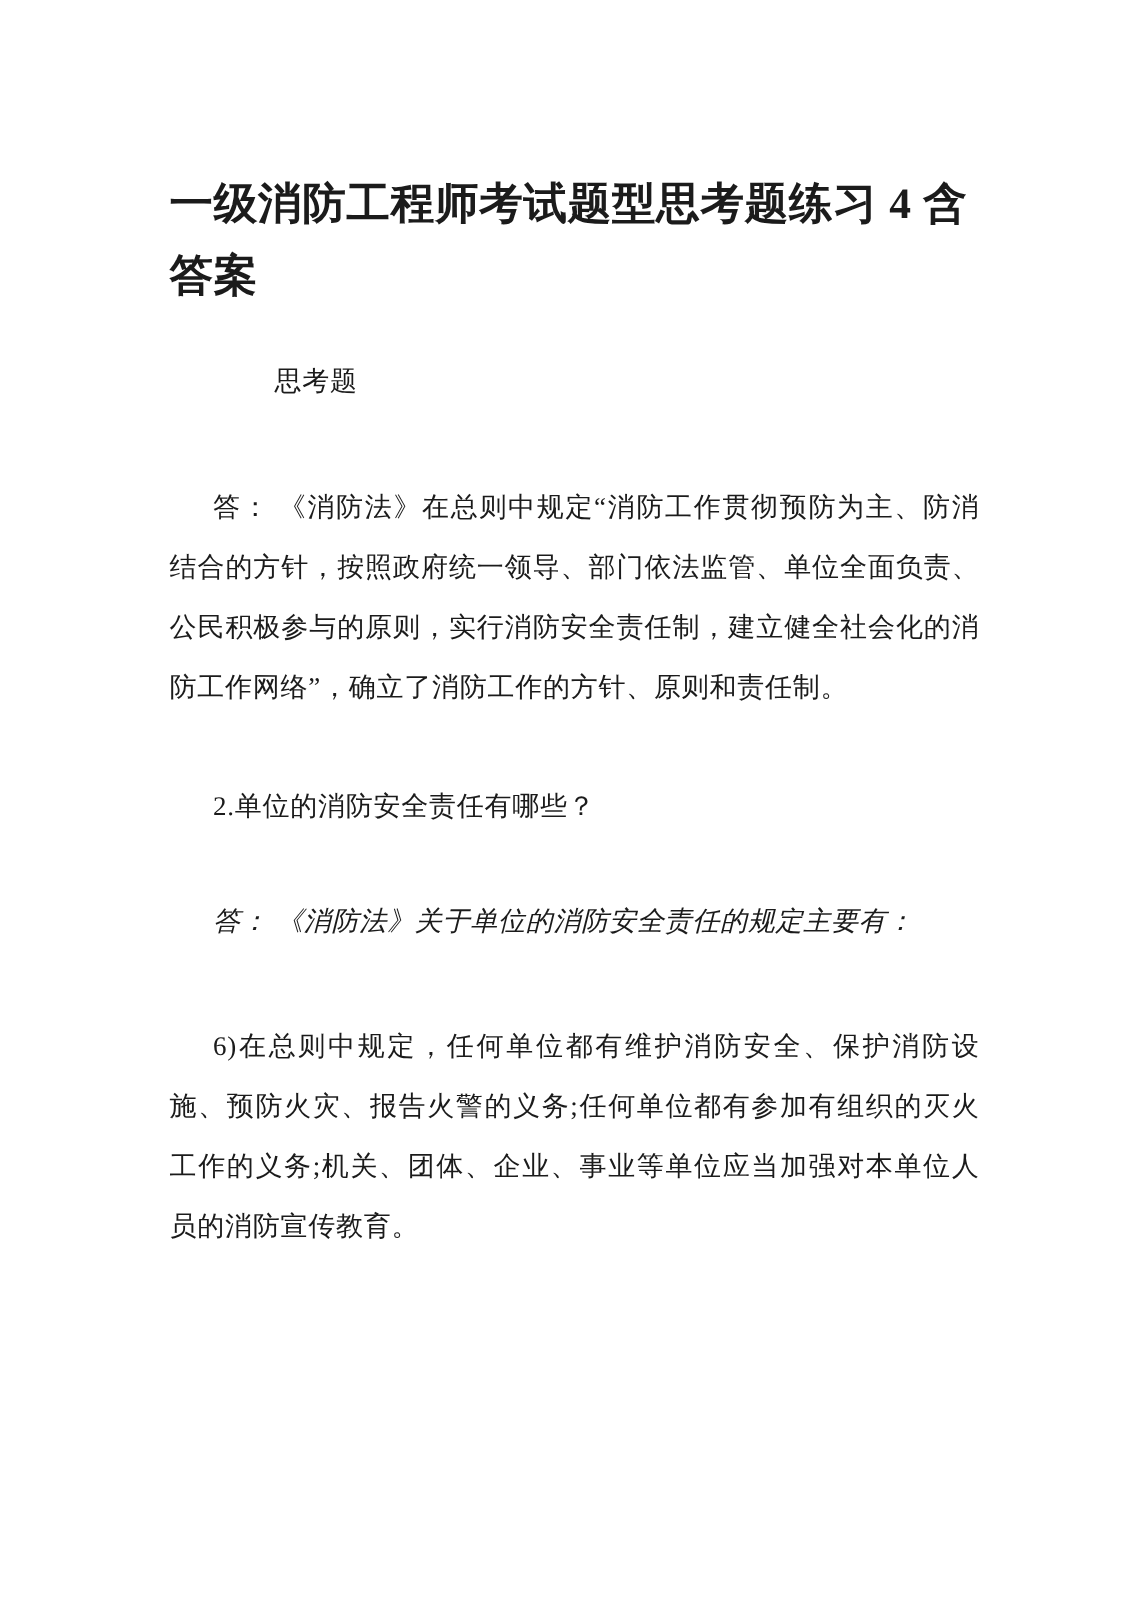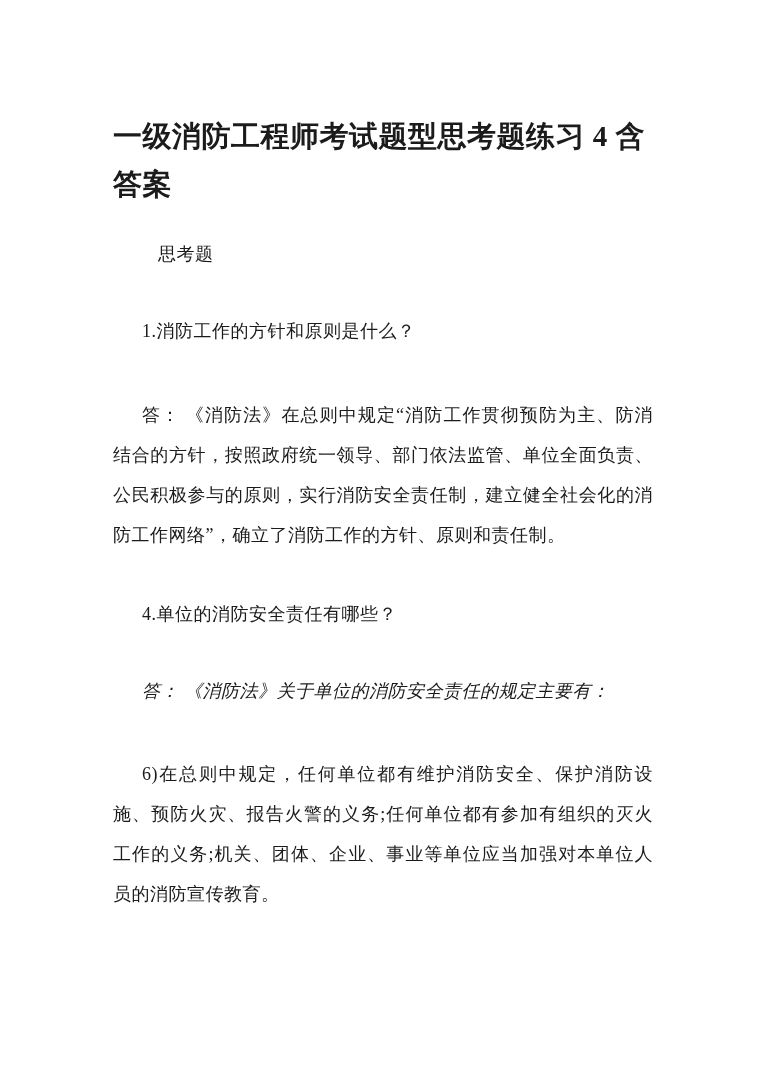--- a/index.html
+++ b/index.html
@@ -25,21 +25,21 @@
   }
   .title {
     margin: 112px 0 0 0;
     font-size: 29px;
     font-weight: 700;
     line-height: 48px;
     letter-spacing: 0.5px;
     text-align: left;
   }
   .section-label {
-    margin: 26px 0 0 45px;
+    margin: 26px 0 0 70px;
     font-size: 18px;
     line-height: 40px;
     letter-spacing: 0.5px;
   }
   .para {
     margin: 0;
     font-size: 18px;
     line-height: 40px;
     letter-spacing: 0.5px;
     text-indent: 29px;
@@ -55,25 +55,24 @@
 </head>
 <body>
 
 <div class="page">
   <div class="content">
 
     <h1 class="title">一级消防工程师考试题型思考题练习 4 含答案</h1>
 
     <p class="section-label">思考题</p>
 
-    <p class="para mt-q1">1.消防工作的方针和原则是什么？</p>
 
     <p class="para mt-a1">答： 《消防法》在总则中规定“消防工作贯彻预防为主、防消结合的方针，按照政府统一领导、部门依法监管、单位全面负责、公民积极参与的原则，实行消防安全责任制，建立健全社会化的消防工作网络”，确立了消防工作的方针、原则和责任制。</p>
 
-    <p class="para mt-q2">4.单位的消防安全责任有哪些？</p>
+    <p class="para mt-q2">2.单位的消防安全责任有哪些？</p>
 
     <p class="para mt-a2">答： 《消防法》关于单位的消防安全责任的规定主要有：</p>
 
     <p class="para mt-b1">6)在总则中规定，任何单位都有维护消防安全、保护消防设施、预防火灾、报告火警的义务;任何单位都有参加有组织的灭火工作的义务;机关、团体、企业、事业等单位应当加强对本单位人员的消防宣传教育。</p>
 
 
   </div>
 </div>
 
 </body></html>

